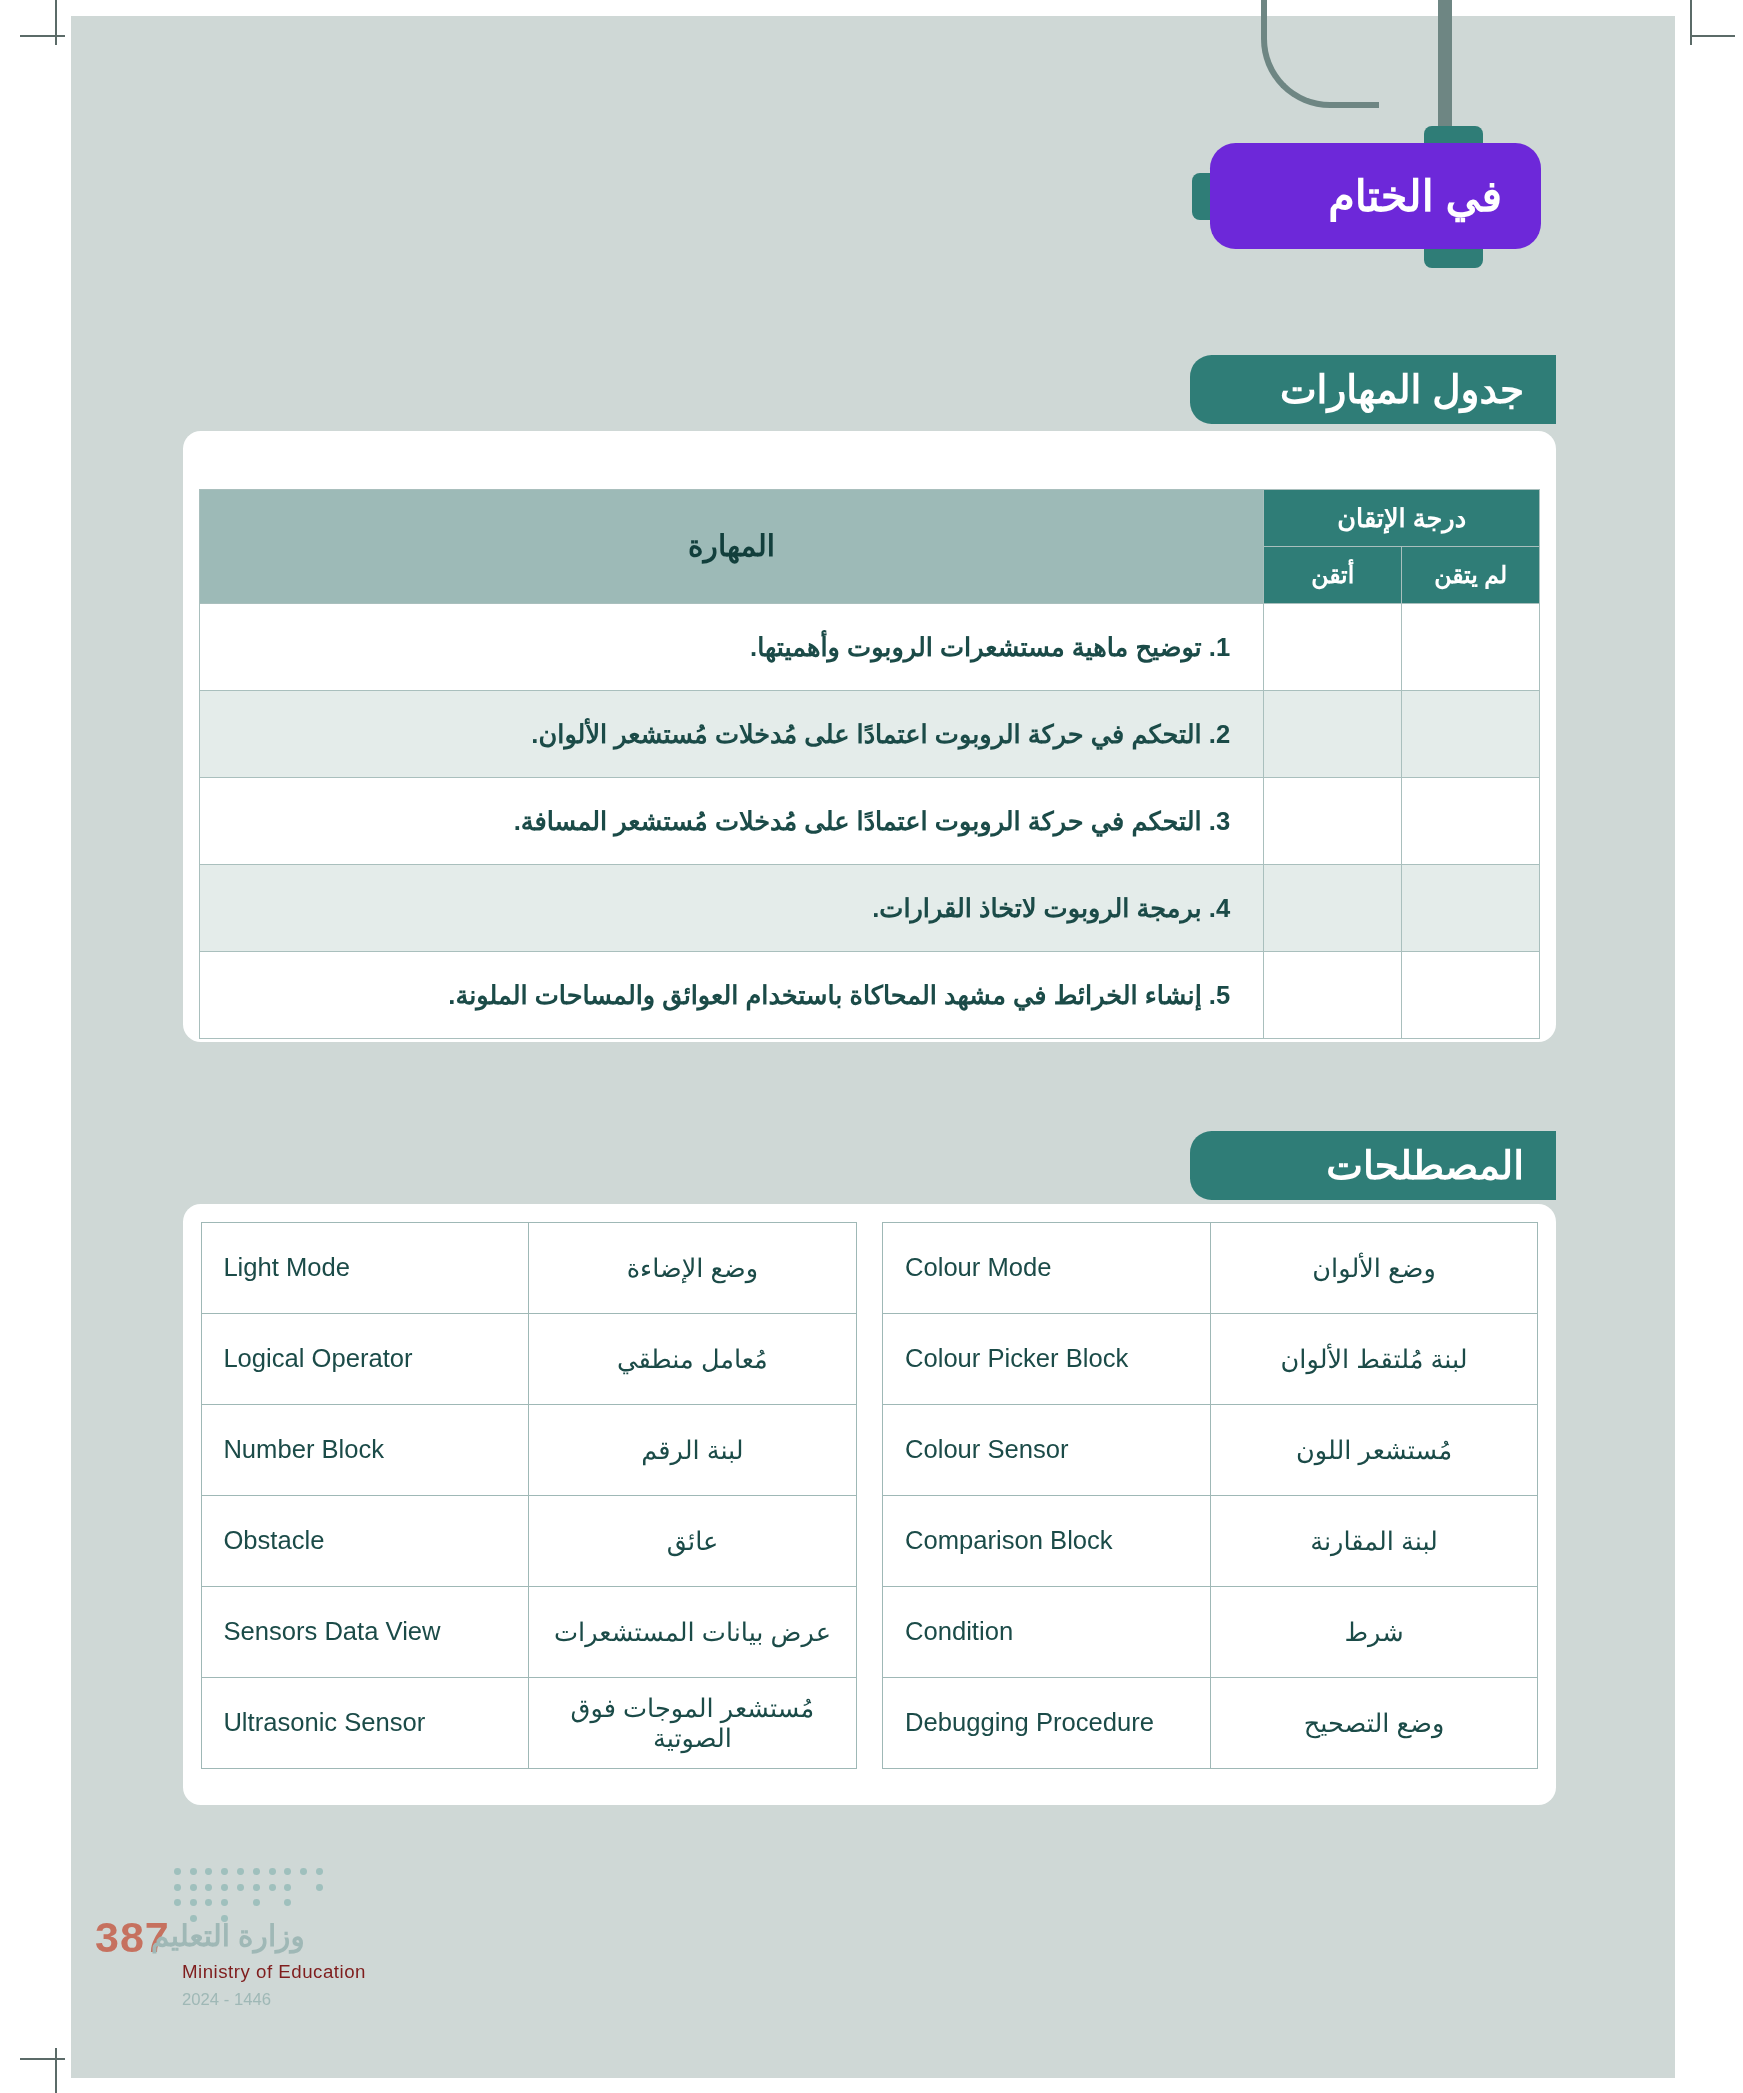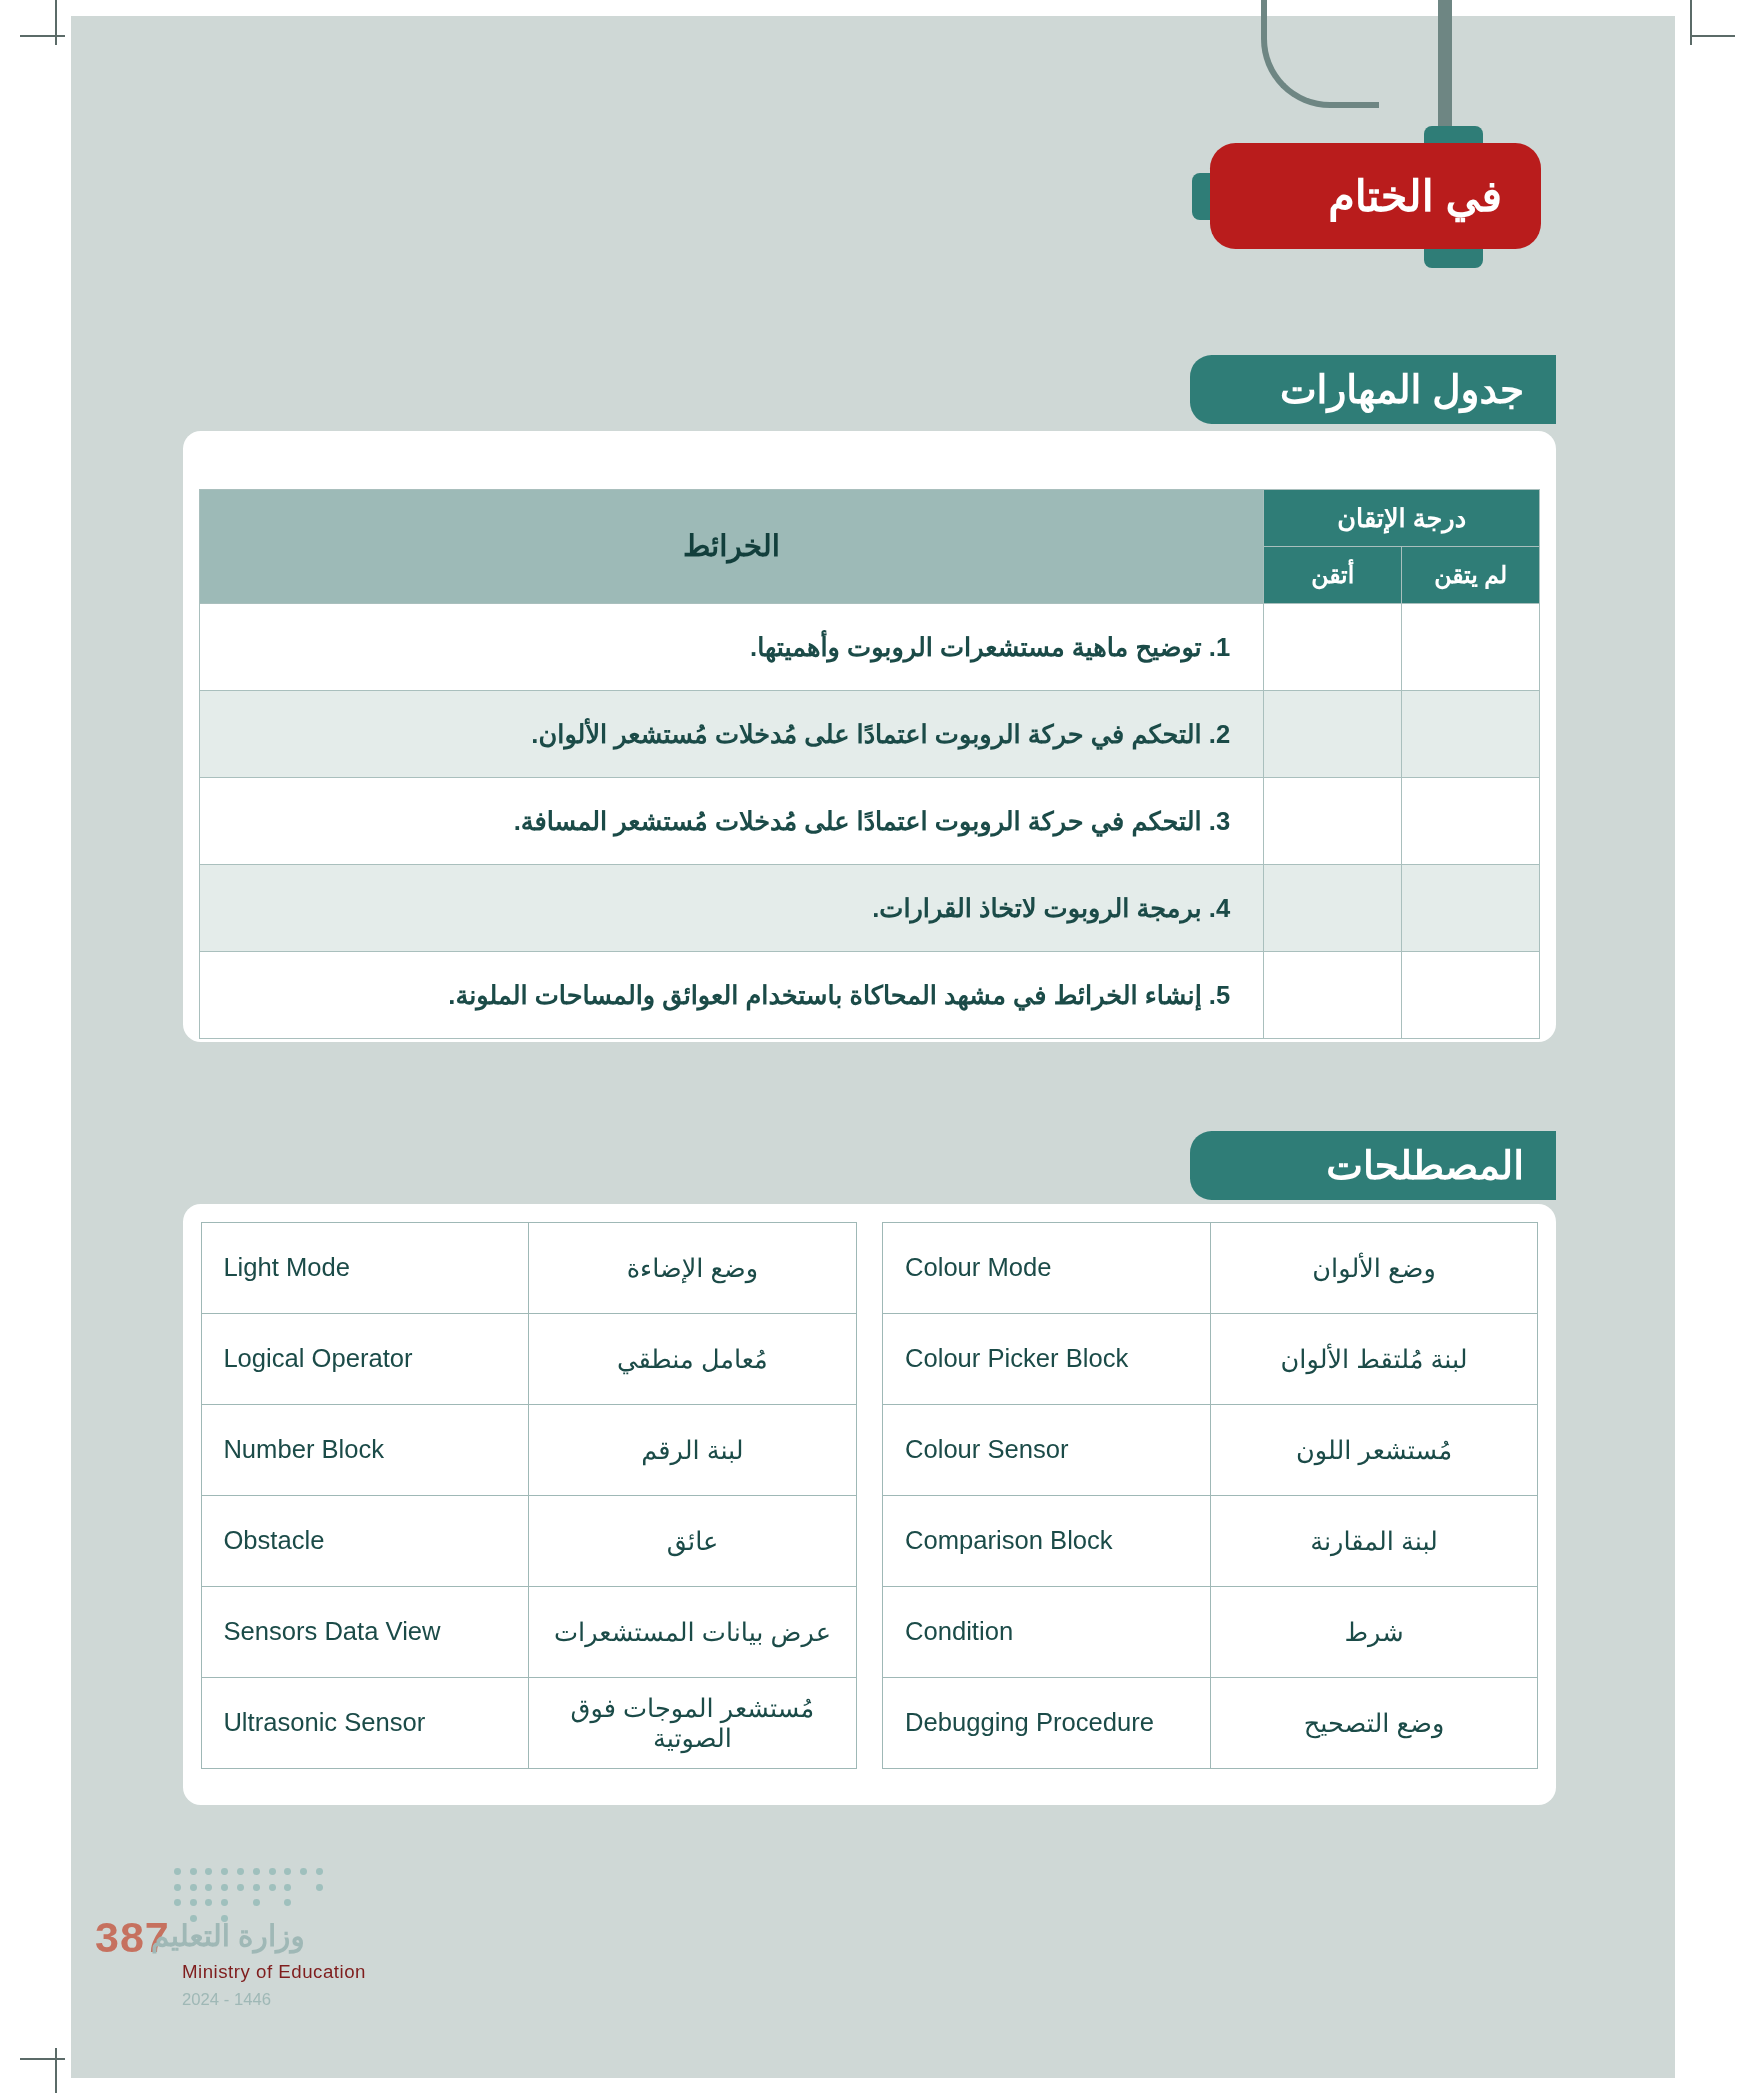--- a/index.html
+++ b/index.html
@@ -81,21 +81,21 @@
     box-sizing: border-box;
   }
   .tab-main {
     left: 1210px;
     top: 143px;
     width: 331px;
     height: 106px;
     border-radius: 25.6px;
     font-size: 43px;
     padding-right: 39px;
-    background: #b91c1c;
+    background: #6d28d9;
   }
   .tab-knob {
     position: absolute;
     background: #2f7d77;
     border-radius: 7.9px;
   }
   .knob-a { left: 1424px; top: 126px; width: 59px; height: 27.6px; }
   .knob-b { left: 1424px; top: 240px; width: 59px; height: 27.6px; }
   .knob-c { left: 1192px; top: 173px; width: 27.6px; height: 47px; border-radius: 7.9px 0 0 7.9px;}
 
@@ -294,21 +294,21 @@
   <div class="panel panel-skills">
     <table class="skills">
       <colgroup>
         <col style="width:138px">
         <col style="width:138px">
         <col>
       </colgroup>
       <thead>
         <tr>
           <th class="th-grade" colspan="2">درجة الإتقان</th>
-          <th class="th-skill" rowspan="2">الخرائط</th>
+          <th class="th-skill" rowspan="2">المهارة</th>
         </tr>
         <tr>
           <th class="th-sub">لم يتقن</th>
           <th class="th-sub">أتقن</th>
         </tr>
       </thead>
       <tbody>
         <tr>
           <td class="mark"></td>
           <td class="mark"></td>

